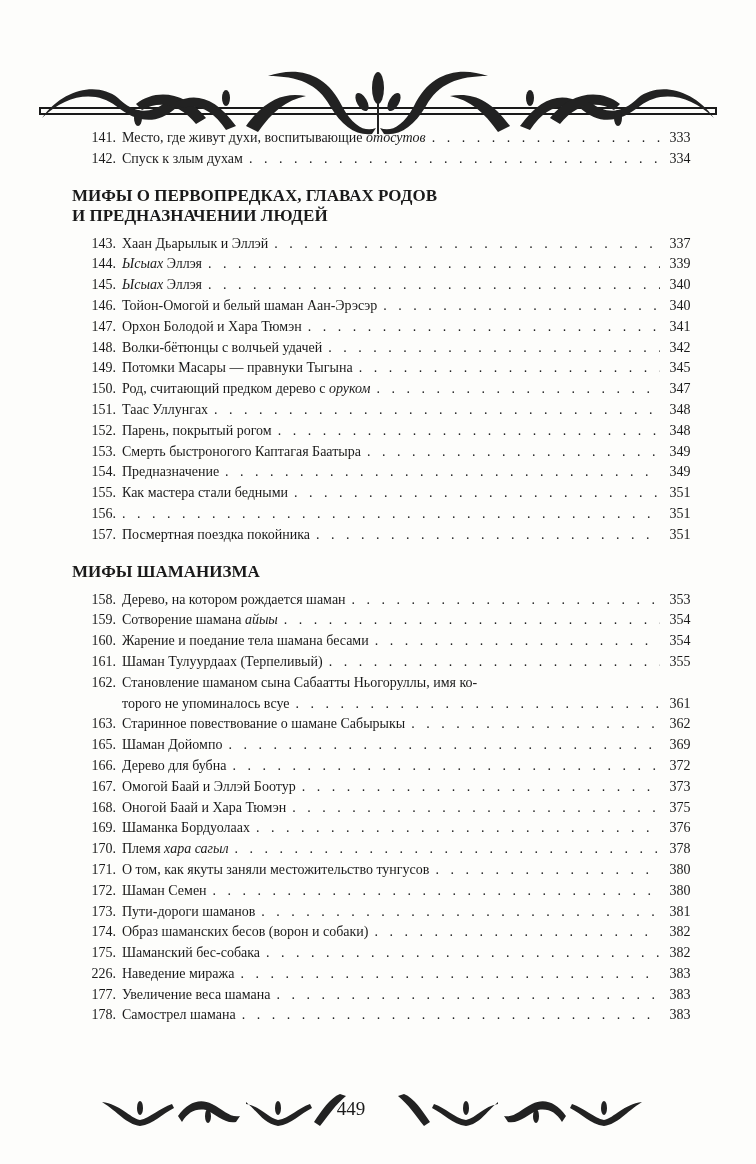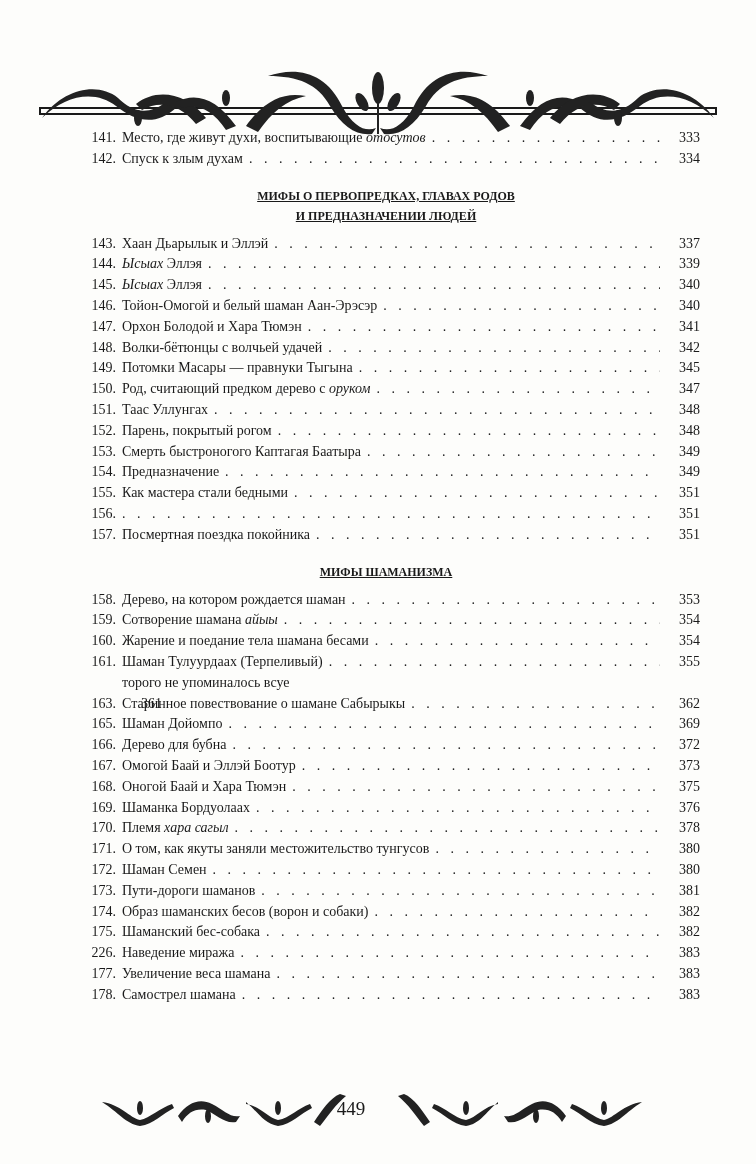--- a/index.html
+++ b/index.html
@@ -6,25 +6,25 @@
   body { width:756px; height:1164px; position:relative; overflow:hidden;
          font-family:"Liberation Serif","DejaVu Serif",serif; color:#1a1a1a; }
   .ornament-top { position:absolute; left:36px; top:36px; width:684px; height:110px; }
   .content { position:absolute; left:72px; top:128px; width:628px; }
   .row { display:flex; align-items:baseline; height:20.8px; font-size:14px; line-height:20.8px; white-space:nowrap; }
   .num { width:44px; text-align:right; flex:none; }
   .title { padding-left:6px; flex:none; }
   .title i { font-style:italic; }
   .dots { flex:1; overflow:hidden; letter-spacing:0; color:#222; margin-left:6px; }
   .dots::before { content:". . . . . . . . . . . . . . . . . . . . . . . . . . . . . . . . . . . . . . . . . . . . . . . . . . . . . . . . ."; word-spacing:8px; }
-  .page { width:40px; text-align:right; flex:none; }
+  .page { width:40px; text-align:center; flex:none; }
   .row.wrap { height:auto; flex-direction:column; align-items:stretch; }
   .row.wrap .line1 { display:flex; }
-  .row.wrap .line2 { display:flex; padding-left:50px;flex-direction:column; }
-  .section { text-align:center; font-weight:bold; font-size:12px; line-height:20px; margin:16px 0 8px 0;text-decoration:underline; }
+  .row.wrap .line2 { display:flex; padding-left:50px; }
+  .section { text-align:left; font-weight:bold; font-size:17px; line-height:20px; margin:16px 0 8px 0; }
   .ornament-bottom { position:absolute; left:100px; top:1088px; width:556px; height:50px; }
   .pagenum { position:absolute; left:0; width:702px; top:1098px; text-align:center; font-size:19px; }
 </style>
 </head>
 <body>
 
 <svg class="ornament-top" viewBox="0 0 684 110">
   <rect x="4" y="72" width="676" height="6" fill="none" stroke="#1a1a1a" stroke-width="2"></rect>
   <g fill="#222">
     <path d="M6 82 C30 58 60 54 80 70 C100 86 120 90 140 72 L130 66 C112 80 96 76 82 62 C62 46 28 52 6 82 Z"></path>
@@ -175,20 +175,24 @@
       <span class="dots"></span>
       <span class="page">354</span>
     </div>
     <div class="row">
       <span class="num">161.</span>
       <span class="title"><span>Шаман Тулуурдаах (Терпеливый)</span></span>
       <span class="dots"></span>
       <span class="page">355</span>
     </div>
     <div class="row wrap">
+      <div class="line1" style="height: 20.8px;">
+        <span class="num">162.</span>
+        <span class="title"><span>Становление шаманом сына Сабаатты Ньогоруллы, имя ко-</span></span>
+      </div>
       <div class="line2" style="height: 20.8px;">
         <span>торого не упоминалось всуе</span>
         <span class="dots"></span>
         <span class="page">361</span>
       </div>
     </div>
     <div class="row">
       <span class="num">163.</span>
       <span class="title"><span>Старинное повествование о шамане Сабырыкы</span></span>
       <span class="dots"></span>

